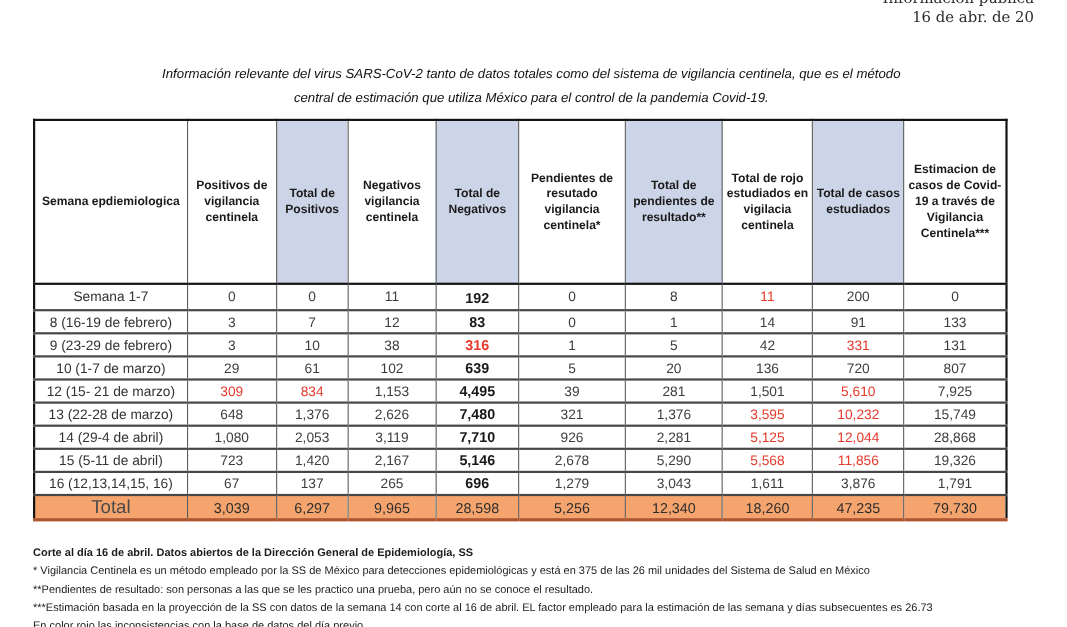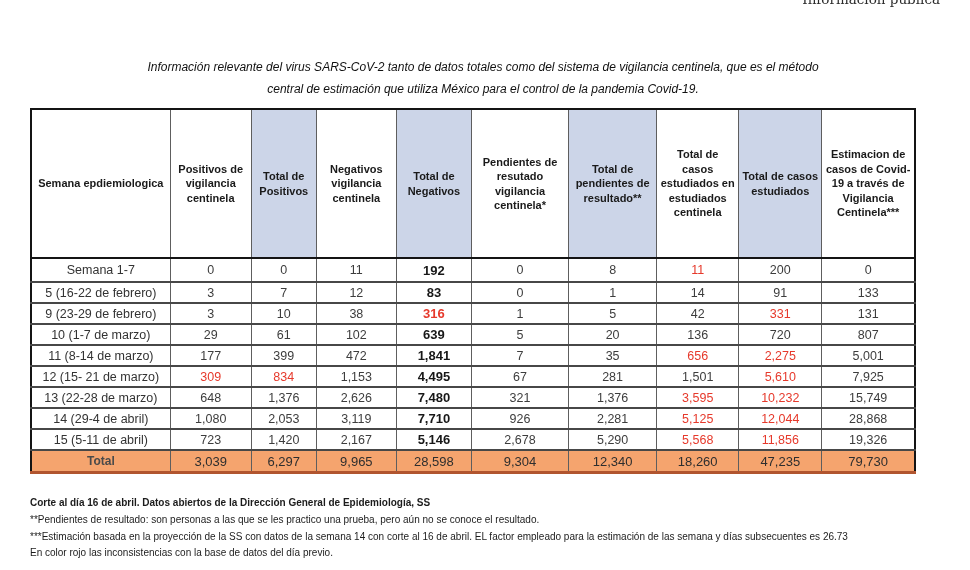--- a/index.html
+++ b/index.html
@@ -70,35 +70,36 @@
   table.data-table td.red { color: #e6392b; }
   table.data-table tr.total-row td {
     background: #f5a46e;
     border-top: 2px solid #b1552f;
     border-bottom: 3px solid #b1552f;
     height: 20px;
     font-size: 13px;
     font-weight: 400;
     color: #2e2e2e;
   }
-  table.data-table tr.total-row td.row-label { font-weight: 700; color: #4a4a4a; font-size: 12px; }
+  table.data-table tr.total-row td.row-label { font-weight: 400; color: #4a4a4a; font-size: 17px; }
   .footnotes {
     position: absolute;
     top: 495px; left: 30px; width: 925px;
     font-size: 10px;
     line-height: 16.8px;
     color: #1c1c1c;
   }
   .footnotes .fn-bold { font-weight: bold; }
 </style>
 </head>
 <body>
 
 <div class="corner-note">
   <div>Información pública</div>
+  <div>16 de abr. de 20</div>
 </div>
 
 <div class="doc-title">
   <div>Información relevante del virus SARS-CoV-2 tanto de datos totales como del sistema de vigilancia centinela, que es el método</div>
   <div>central de estimación que utiliza México para el control de la pandemia Covid-19.</div>
 </div>
 
 <table class="data-table">
   <colgroup>
     <col style="width:139px">
@@ -114,40 +115,40 @@
   </colgroup>
   <thead>
     <tr id="header-row">
         <th class="">Semana epdiemiologica</th>
         <th class="">Positivos de vigilancia centinela</th>
         <th class="blue">Total de Positivos</th>
         <th class="">Negativos vigilancia centinela</th>
         <th class="blue">Total de Negativos</th>
         <th class="">Pendientes de resutado vigilancia centinela*</th>
         <th class="blue">Total de pendientes de resultado**</th>
-        <th class="">Total de casos estudiados en estudiados centinela</th>
+        <th class="">Total de rojo estudiados en vigilacia centinela</th>
         <th class="blue">Total de casos estudiados</th>
         <th class="">Estimacion de casos de Covid-19 a través de Vigilancia Centinela***</th>
       </tr>
   </thead>
   <tbody id="table-body">
       <tr class="first-row">
         <td class="row-label">Semana 1-7</td>
         <td class="">0</td>
         <td class="">0</td>
         <td class="">11</td>
         <td class="bold-col">192</td>
         <td class="">0</td>
         <td class="">8</td>
         <td class="red">11</td>
         <td class="">200</td>
         <td class="">0</td>
       </tr>
       <tr class="">
-        <td class="row-label">5 (16-22 de febrero)</td>
+        <td class="row-label">8 (16-19 de febrero)</td>
         <td class="">3</td>
         <td class="">7</td>
         <td class="">12</td>
         <td class="bold-col">83</td>
         <td class="">0</td>
         <td class="">1</td>
         <td class="">14</td>
         <td class="">91</td>
         <td class="">133</td>
       </tr>
@@ -169,38 +170,26 @@
         <td class="">61</td>
         <td class="">102</td>
         <td class="bold-col">639</td>
         <td class="">5</td>
         <td class="">20</td>
         <td class="">136</td>
         <td class="">720</td>
         <td class="">807</td>
       </tr>
       <tr class="">
-        <td class="row-label">11 (8-14 de marzo)</td>
-        <td class="">177</td>
-        <td class="">399</td>
-        <td class="">472</td>
-        <td class="bold-col">1,841</td>
-        <td class="">7</td>
-        <td class="">35</td>
-        <td class="red">656</td>
-        <td class="red">2,275</td>
-        <td class="">5,001</td>
-      </tr>
-      <tr class="">
         <td class="row-label">12 (15- 21 de marzo)</td>
         <td class="red">309</td>
         <td class="red">834</td>
         <td class="">1,153</td>
         <td class="bold-col">4,495</td>
-        <td class="">67</td>
+        <td class="">39</td>
         <td class="">281</td>
         <td class="">1,501</td>
         <td class="red">5,610</td>
         <td class="">7,925</td>
       </tr>
       <tr class="">
         <td class="row-label">13 (22-28 de marzo)</td>
         <td class="">648</td>
         <td class="">1,376</td>
         <td class="">2,626</td>
@@ -228,33 +217,46 @@
         <td class="">723</td>
         <td class="">1,420</td>
         <td class="">2,167</td>
         <td class="bold-col">5,146</td>
         <td class="">2,678</td>
         <td class="">5,290</td>
         <td class="red">5,568</td>
         <td class="red">11,856</td>
         <td class="">19,326</td>
       </tr>
+      <tr class="">
+        <td class="row-label">16 (12,13,14,15, 16)</td>
+        <td class="">67</td>
+        <td class="">137</td>
+        <td class="">265</td>
+        <td class="bold-col">696</td>
+        <td class="">1,279</td>
+        <td class="">3,043</td>
+        <td class="">1,611</td>
+        <td class="">3,876</td>
+        <td class="">1,791</td>
+      </tr>
       <tr class="total-row">
         <td class="row-label">Total</td>
         <td class="">3,039</td>
         <td class="">6,297</td>
         <td class="">9,965</td>
         <td class="bold-col">28,598</td>
-        <td class="">9,304</td>
+        <td class="">5,256</td>
         <td class="">12,340</td>
         <td class="">18,260</td>
         <td class="">47,235</td>
         <td class="">79,730</td>
       </tr>
     </tbody>
 </table>
 
 <div class="footnotes">
   <div class="fn-bold">Corte al día 16 de abril. Datos abiertos de la Dirección General de Epidemiología, SS</div>
+  <div>* Vigilancia Centinela es un método empleado por la SS de México para detecciones epidemiológicas y está en 375 de las 26 mil unidades del Sistema de Salud en México</div>
   <div>**Pendientes de resultado: son personas a las que se les practico una prueba, pero aún no se conoce el resultado.</div>
   <div>***Estimación basada en la proyección de la SS con datos de la semana 14 con corte al 16 de abril.  EL factor empleado para la estimación de las semana y días subsecuentes es 26.73</div>
   <div>En color rojo las inconsistencias con la base de datos del día previo.</div>
 </div>
 
 </body></html>

